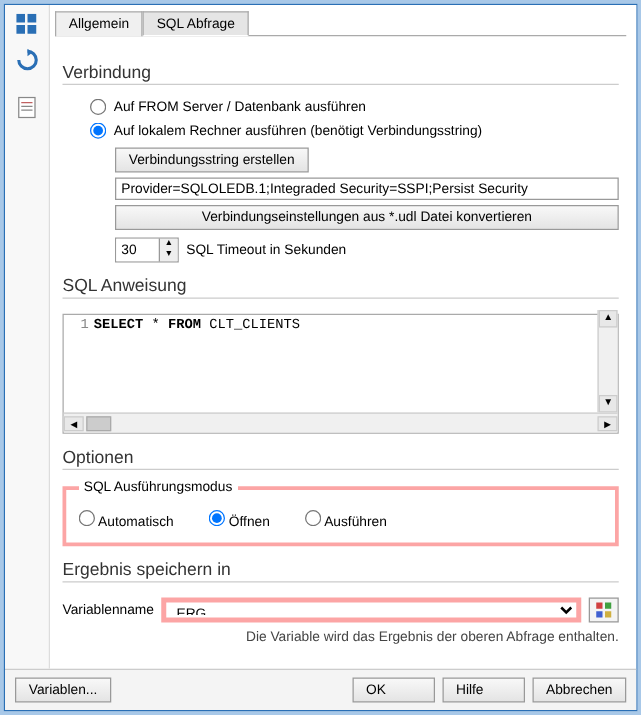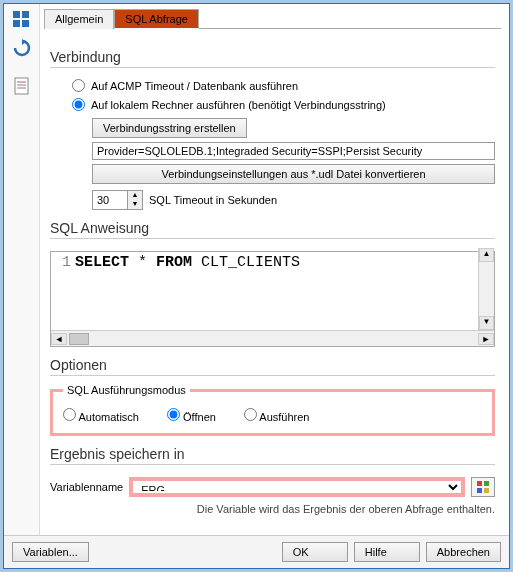--- a/index.html
+++ b/index.html
@@ -11,36 +11,36 @@
 .winbtn { width: 28px; height: 20px; border: 1px solid #888; border-bottom: none; display: flex; align-items: center; justify-content: center; font-size: 10px; margin-top: 0; }
 .winbtn.min { background: #fff; }
 .winbtn.max { background: #fff; }
 .winbtn.close { background: #c84040; color: #fff; font-weight: bold; width: 40px; }
 .body { flex: 1; display: flex; background: #fff; overflow: hidden; }
 .sidebar { width: 36px; background: #f8f8f8; border-right: 1px solid #ddd; display: flex; flex-direction: column; align-items: center; padding-top: 4px; gap: 4px; }
 .sideicon { width: 24px; height: 24px; display: flex; align-items: center; justify-content: center; }
 .main { flex: 1; display: flex; flex-direction: column; padding: 4px 8px 4px 4px; overflow: hidden; }
 .tabs { display: flex; border-bottom: 1px solid #aaa; margin-bottom: 6px; }
 .tab { padding: 3px 10px; border: 1px solid #aaa; border-bottom: none; background: #f0f0f0; font-size: 11px; position: relative; top: 1px; cursor: pointer; }
-.tab.active { background: #c2410c; border-bottom: 1px solid #fff; }
+.tab.active { background: #e5e5e5; border-bottom: 1px solid #fff; }
 .content { flex: 1; overflow: hidden; padding: 0 6px; display: flex; flex-direction: column; }
 .section-title { font-size: 14px; color: #333; margin: 14px 0 2px 0; }
 .hr { border-top: 1px solid #ccc; margin-bottom: 8px; }
 .radiorow { display: flex; align-items: center; gap: 6px; margin: 3px 0 3px 22px; font-size: 11px; }
 .indented { margin-left: 42px; }
 .btn { background: linear-gradient(#f8f8f8,#e4e4e4); border: 1px solid #999; padding: 3px 10px; font-size: 11px; cursor: pointer; }
 .btn.lg { width: 100%; text-align: center; }
 .textinput { width: 100%; border: 1px solid #999; padding: 2px 4px; font-size: 11px; font-family: inherit; }
 .spinwrap { display: flex; align-items: center; gap: 6px; margin-top: 6px; }
 .spin { display: flex; border: 1px solid #999; }
 .spin input { width: 34px; border: none; padding: 2px 4px; font-size: 11px; text-align: left; }
 .spinbtns { display: flex; flex-direction: column; border-left: 1px solid #999; }
 .spinbtns div { width: 14px; height: 9px; background: #eee; font-size: 7px; text-align: center; line-height: 8px; cursor: pointer; }
 .codebox { border: 1px solid #aaa; margin-top: 4px; height: 96px; background: #fff; display: flex; flex-direction: column; }
-.codearea { flex: 1; font-family: "Courier New", monospace; font-size: 15px; padding: 2px 4px; white-space: pre; overflow: hidden; }
+.codearea { flex: 1; font-family: "Courier New", monospace; font-size: 11px; padding: 2px 4px; white-space: pre; overflow: hidden; }
 .ln { color: #888; display: inline-block; width: 16px; text-align: right; margin-right: 4px; }
 .kw { font-weight: bold; }
 .hscroll { height: 16px; border-top: 1px solid #ccc; background: #f0f0f0; display: flex; align-items: center; }
 .hscroll .arr { width: 16px; text-align: center; font-size: 9px; border: 1px solid #ccc; background: #e8e8e8; }
 .hscroll .thumb { width: 20px; height: 12px; background: #ccc; margin-left: 2px; border: 1px solid #aaa; }
 .hscroll .track { flex: 1; }
 .vscroll { position: absolute; right: 1px; top: 1px; bottom: 17px; width: 16px; background: #f0f0f0; display: flex; flex-direction: column; border-left: 1px solid #ccc; }
 .vscroll .arr { height: 14px; font-size: 8px; text-align: center; background: #e8e8e8; border: 1px solid #ccc; }
 .codewrap { position: relative; }
 .groupbox { border: 3px solid #fca5a5; padding: 8px 10px 10px 10px; margin-top: 0; }
@@ -88,21 +88,21 @@
       <div class="tabs">
         <div class="tab">Allgemein</div>
         <div class="tab active">SQL Abfrage</div>
       </div>
       <div class="content">
 
         <div class="section-title">Verbindung</div>
         <div class="hr"></div>
         <label class="radiorow">
           <input type="radio" name="conn" style="">
-          <span>Auf ACMP Timeout / Datenbank ausführen</span>
+          <span>Auf FROM Server / Datenbank ausführen</span>
         </label>
         <label class="radiorow">
           <input type="radio" name="conn" checked="" style="">
           <span>Auf lokalem Rechner ausführen (benötigt Verbindungsstring)</span>
         </label>
         <div class="indented" style="margin-top:4px">
           <button class="btn">Verbindungsstring erstellen</button>
         </div>
         <div class="indented" style="margin-top:4px">
           <input class="textinput" value="Provider=SQLOLEDB.1;Integraded Security=SSPI;Persist Security" style="">

